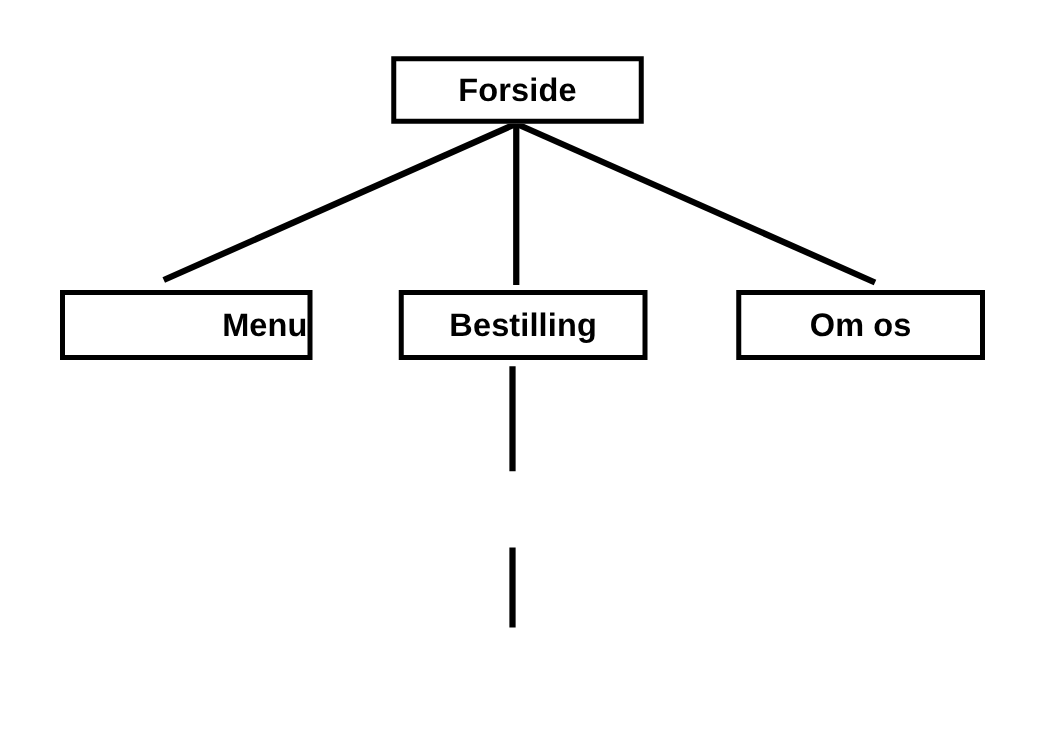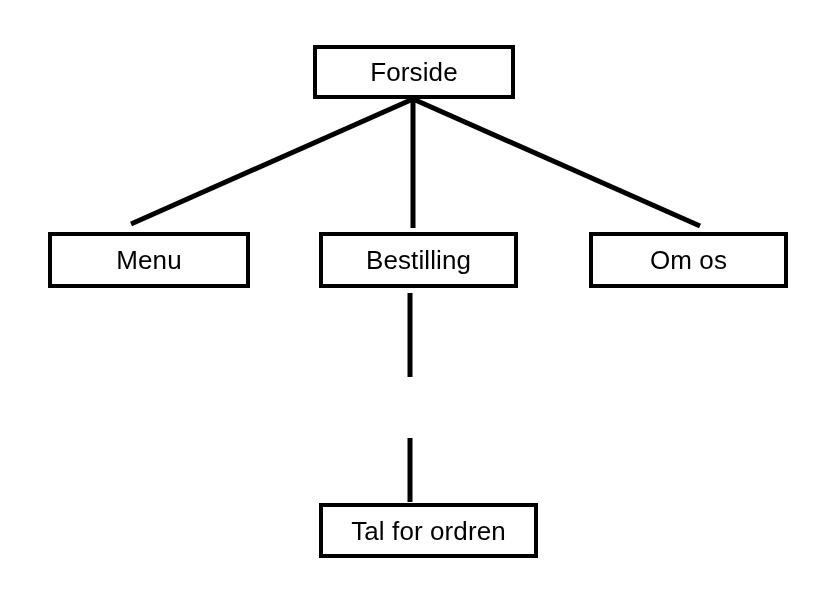--- a/index.html
+++ b/index.html
@@ -29,30 +29,30 @@
     box-sizing: border-box;
     background: #ffffff;
     border: 4px solid #000000;
     display: flex;
     align-items: center;
     justify-content: center;
     z-index: 2;
   }
   .node-label {
     font-family: "Liberation Sans", sans-serif;
-    font-weight: normal;
+    font-weight: bold;
     font-size: 26px;
     line-height: 1;
     color: #000000;
     white-space: nowrap;
     letter-spacing: 0.1px;
   }
   
   #node-forside        { left: 313px; top: 45px;  width: 202px; height: 54px; }
-  #node-menu           { left: 48px;  top: 232px; width: 202px; height: 56px; }
+  #node-menu           { left: 48px;  top: 232px; width: 202px; height: 56px; justify-content: flex-end; }
   #node-bestilling     { left: 319px; top: 232px; width: 199px; height: 56px; }
   #node-omos           { left: 589px; top: 232px; width: 199px; height: 56px; }
   #node-leveringsinfo  { left: 319px; top: 378px; width: 219px; height: 55px; }
   #node-talfororden    { left: 319px; top: 503px; width: 219px; height: 55px; }
 </style>
 </head>
 <body>
 
 <div id="canvas">
 
@@ -74,17 +74,14 @@
 
   <div class="node" id="node-omos">
     <span class="node-label">Om os</span>
   </div>
 
   <div class="node" id="node-bestilling">
     <span class="node-label">Bestilling</span>
   </div>
 
 
-  <div class="node" id="node-talfororden">
-    <span class="node-label">Tal for ordren</span>
-  </div>
 
 </div>
 
 </body></html>

